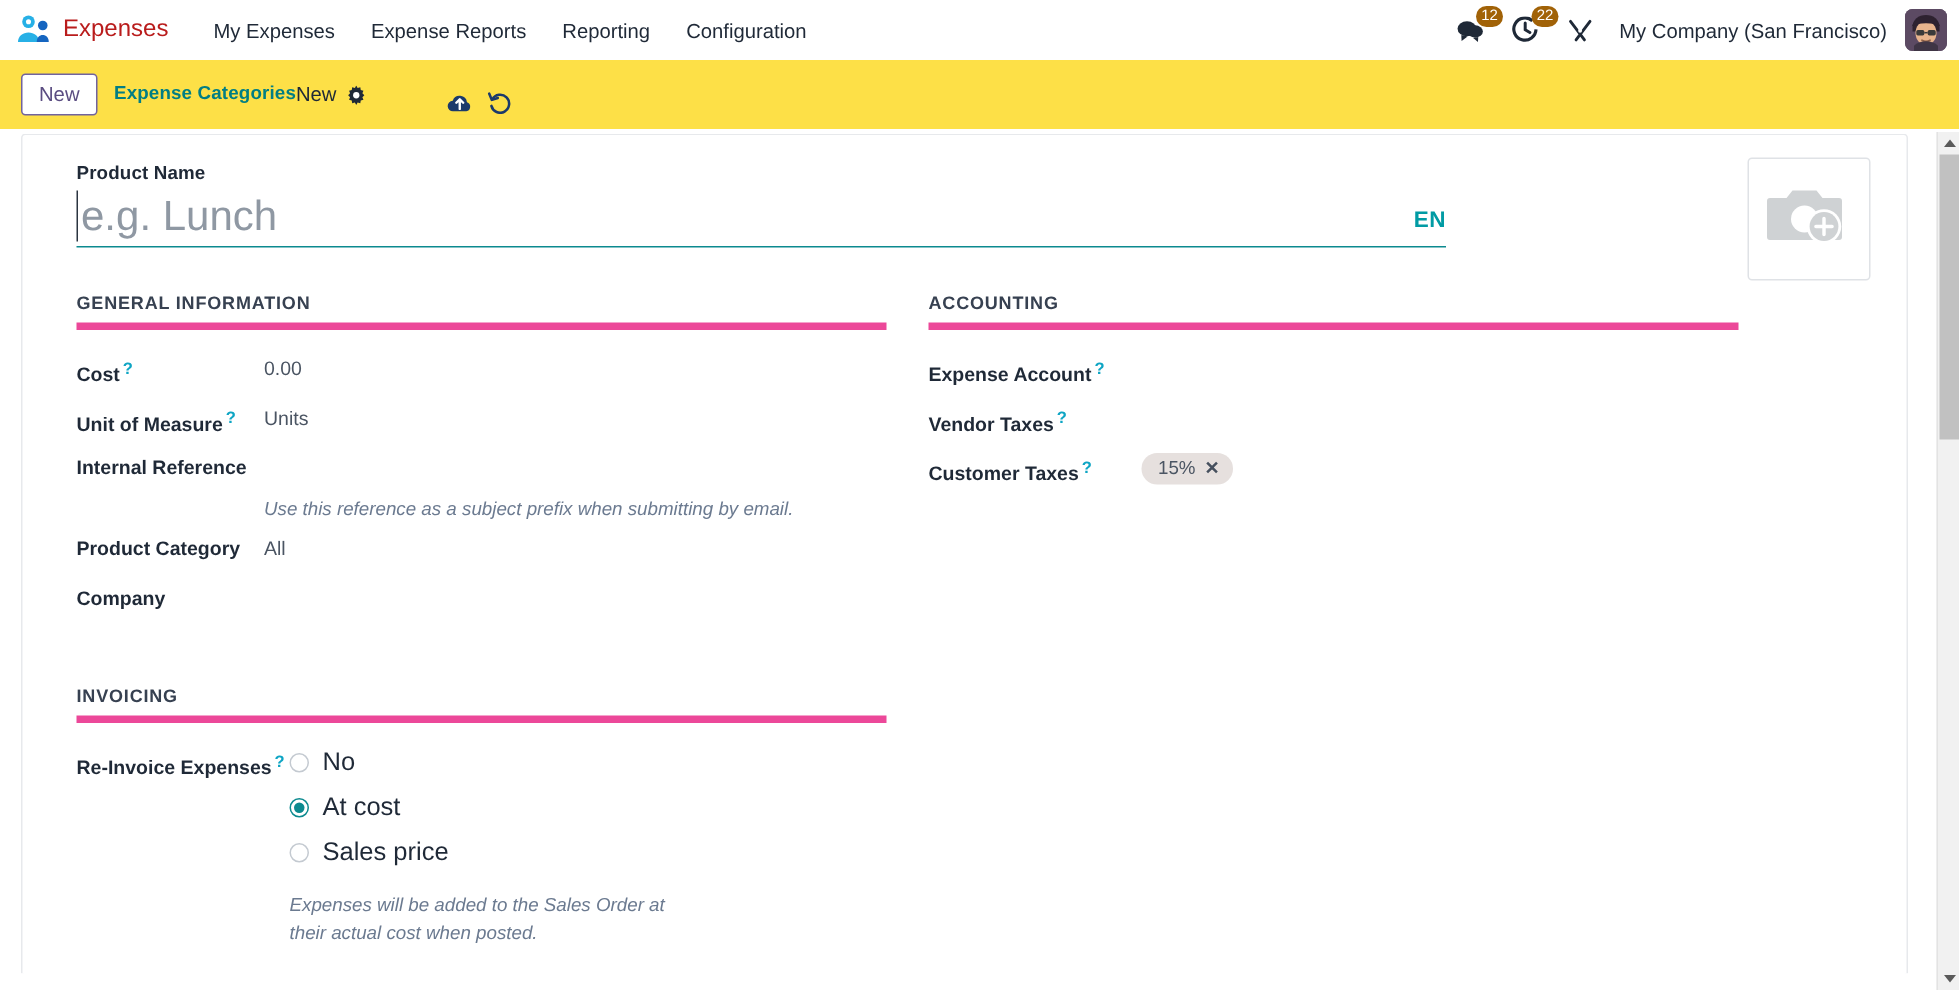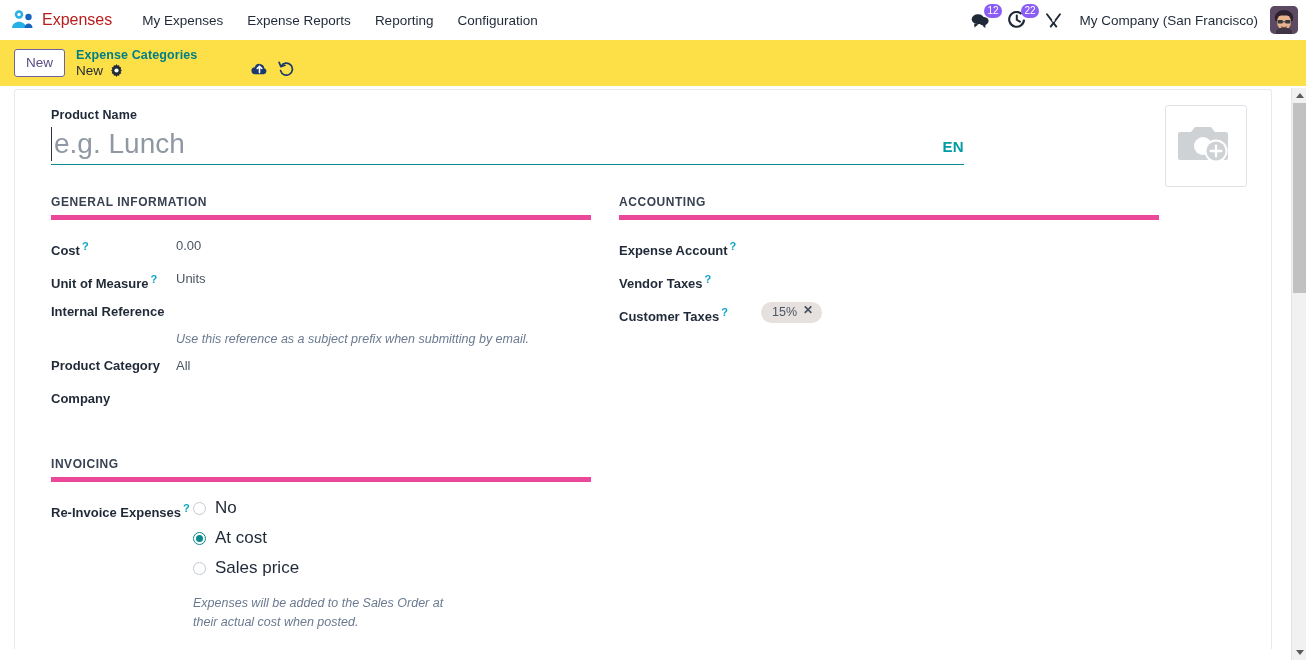--- a/index.html
+++ b/index.html
@@ -57,21 +57,21 @@
     padding: 2px 9px;
     display: flex;
     align-items: center;
     cursor: pointer;
     height: 30px;
   }
   .sys-btn svg { display: block; }
   .badge {
     position: absolute;
     top: -1px; left: 22px;
-    background: #8b5cf6;
+    background: #a16207;
     color: #ffffff;
     font-size: 10px;
     line-height: 13px;
     height: 14px;
     min-width: 17px;
     text-align: center;
     border-radius: 8px;
     padding: 0 3px;
     font-weight: 500;
   }
@@ -107,21 +107,21 @@
     border: 1px solid #71639e;
     color: #5b4d82;
     background: #ffffff;
     font-size: 13.5px;
     padding: 4px 11px;
     border-radius: 3px;
     cursor: pointer;
     line-height: 18px;
     margin-right: 11px;
   }
-  .bc-block { display: flex; flex-direction: column; justify-content: flex-end; }
+  .bc-block { display: flex; flex-direction: row; justify-content: flex-end; }
   .bc-parent {
     font-size: 12.5px;
     color: #017e84;
     font-weight: 700;
     line-height: 15px;
     cursor: pointer;
     letter-spacing: 0.1px;
   }
   .bc-row { display: flex; align-items: center; gap: 7px; line-height: 16px; }
   .bc-current {
@@ -269,21 +269,21 @@
     font-style: italic;
     line-height: 19px;
     padding-left: 125px;
     margin-top: 2px;
   }
   .hint.wide-off { padding-left: 142px; }
 
   
   .tag {
     display: inline-flex;
-    align-items: flex-start;
+    align-items: center;
     gap: 6px;
     background: #e6e0de;
     color: #4b5563;
     border-radius: 11px;
     font-size: 12.5px;
     padding: 3px 9px 3px 11px;
     line-height: 15px;
     cursor: default;
   }
   .tag .x {

